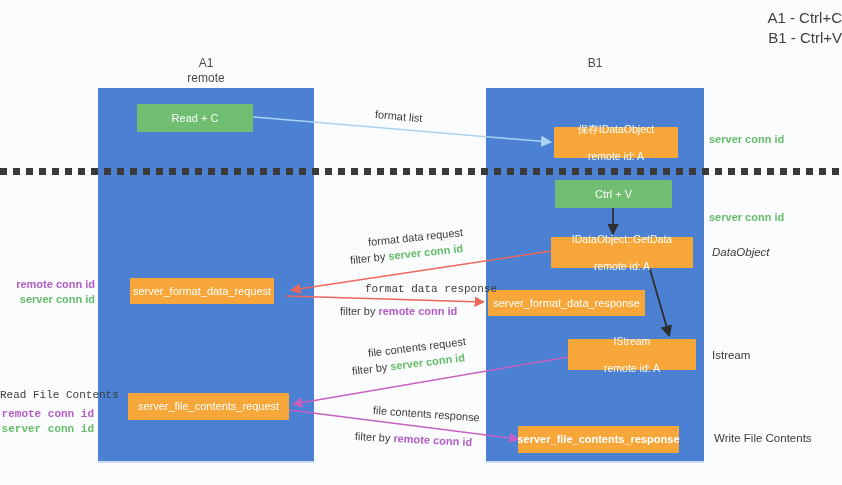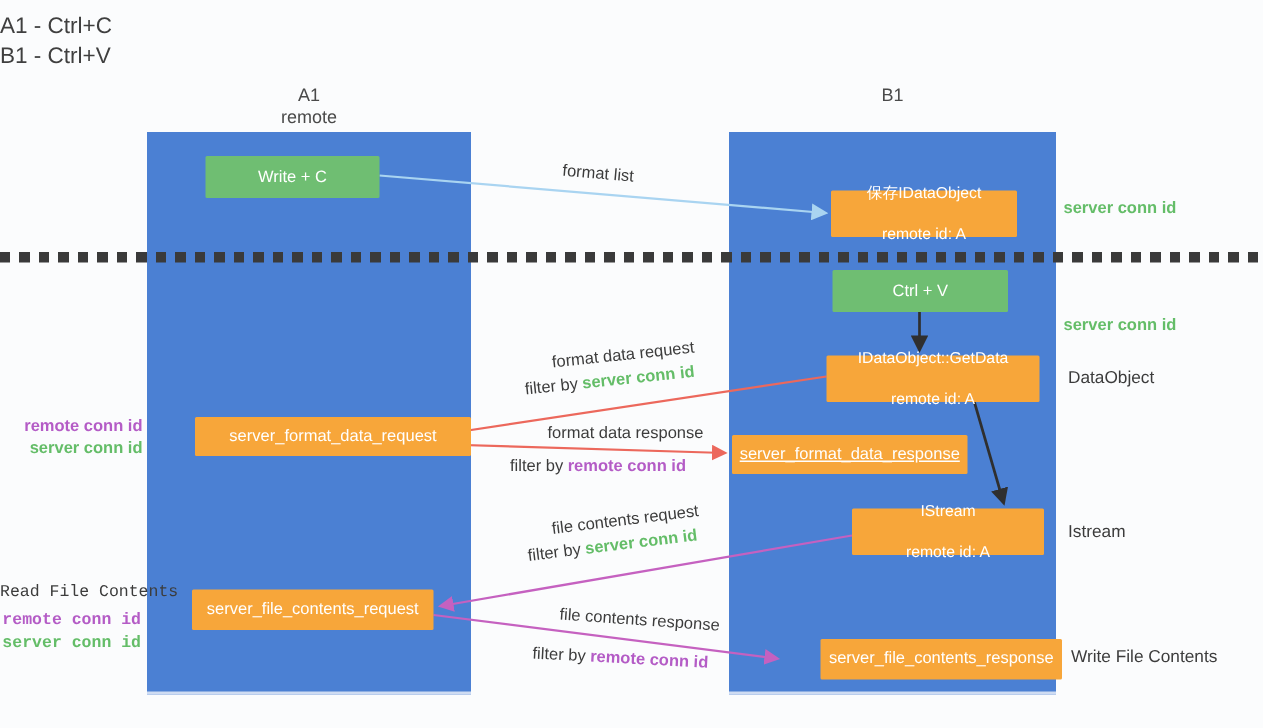--- a/index.html
+++ b/index.html
@@ -2,21 +2,21 @@
 <html><head>
 <meta charset="utf-8">
 <style>
   html,body{margin:0;padding:0;}
   body{font-family:"Liberation Sans","DejaVu Sans",sans-serif;background:#fafbfc;}
   #canvas{position:relative;width:842px;height:485px;background:#fbfcfd;overflow:hidden;}
 
   .abs{position:absolute;}
 
   
-  .title{left:0;right:0;top:8px;text-align:left;color:#3f3f3f;font-size:15px;line-height:1.35;}
+  .title{left:0;right:0;top:8px;text-align:right;color:#3f3f3f;font-size:15px;line-height:1.35;}
 
   
   .col-header{top:56px;text-align:center;color:#4a4a4a;font-size:12px;line-height:1.25;}
 
   
   .column{top:88px;height:373px;background:#4b80d3;border-bottom:2px solid #cfdcf2;z-index:1;}
 
   
   .dotted{left:0;top:168px;width:842px;height:7px;z-index:2;
     background:repeating-linear-gradient(to right,#3a3a3a 0 7px,transparent 7px 13px);}
@@ -79,50 +79,50 @@
     </defs>
     <line x1="253" y1="117" x2="550" y2="142" stroke="#a9d4f1" stroke-width="1.5" marker-end="url(#m-blue)"></line>
     <line x1="613" y1="208" x2="613" y2="233" stroke="#2f2f2f" stroke-width="1.8" marker-end="url(#m-black)"></line>
     <line x1="551" y1="251" x2="292" y2="290" stroke="#ec685c" stroke-width="1.5" marker-end="url(#m-red)"></line>
     <line x1="286" y1="296" x2="483" y2="302" stroke="#ec685c" stroke-width="1.5" marker-end="url(#m-red)"></line>
     <line x1="649" y1="266" x2="669" y2="335" stroke="#2f2f2f" stroke-width="1.8" marker-end="url(#m-black)"></line>
     <line x1="568" y1="357" x2="294" y2="404" stroke="#c561c0" stroke-width="1.5" marker-end="url(#m-mag)"></line>
     <line x1="289" y1="410" x2="518" y2="439" stroke="#c561c0" stroke-width="1.5" marker-end="url(#m-mag)"></line>
   </svg>
 
-  <div class="abs node green" style="left:137px;top:104px;width:116px;height:28px;">Write + C</div>
+  <div class="abs node green" style="left:137px;top:104px;width:116px;height:28px;">Read + C</div>
 
   <div class="abs node orange two-line" style="left:554px;top:127px;width:124px;height:31px;">
     <div>保存IDataObject</div>
     <div>remote id: A</div>
   </div>
 
   <div class="abs node green" style="left:555px;top:180px;width:117px;height:28px;text-align:right;">Ctrl + V</div>
 
   <div class="abs node orange two-line" style="left:551px;top:237px;width:142px;height:31px;">
     <div>IDataObject::GetData</div>
     <div>remote id: A</div>
   </div>
 
-  <div class="abs node orange" style="left:130px;top:278px;width:184px;height:26px;">server_format_data_request</div>
+  <div class="abs node orange" style="left:130px;top:278px;width:144px;height:26px;">server_format_data_request</div>
 
-  <div class="abs node orange" style="left:488px;top:290px;width:157px;height:26px;text-decoration:underline;">server_format_data_response</div>
+  <div class="abs node orange" style="left:488px;top:290px;width:157px;height:26px;">server_format_data_response</div>
 
   <div class="abs node orange two-line" style="left:568px;top:339px;width:128px;height:31px;">
     <div>IStream</div>
     <div>remote id: A</div>
   </div>
 
   <div class="abs node orange" style="left:128px;top:393px;width:161px;height:27px;">server_file_contents_request</div>
 
-  <div class="abs node orange" style="left:547px;top:426px;width:161px;height:27px;">server_file_contents_response</div>
+  <div class="abs node orange" style="left:518px;top:426px;width:161px;height:27px;font-weight:bold;">server_file_contents_response</div>
 
   <div class="abs lbl bold-green" style="left:709px;top:133px;">server conn id</div>
   <div class="abs lbl bold-green" style="left:709px;top:211px;">server conn id</div>
-  <div class="abs lbl dark" style="left:712px;top:246px;">DataObject</div>
+  <div class="abs lbl dark" style="left:712px;top:246px;font-style:italic;">DataObject</div>
   <div class="abs lbl dark" style="left:712px;top:349px;">Istream</div>
   <div class="abs lbl dark" style="left:714px;top:432px;">Write File Contents</div>
 
   <div class="abs lbl right-align" style="left:9px;top:277px;width:86px;">
     <div class="bold-purple">remote conn id</div>
     <div class="bold-green">server conn id</div>
   </div>
 
   <div class="abs lbl right-align" style="left:0px;top:388px;width:94px;font-family:Liberation Mono, monospace;">
     <div class="dark">Read File Contents</div>
@@ -130,21 +130,21 @@
     <div class="bold-green">server conn id</div>
   </div>
 
   <div class="abs lbl edge" style="left:375px;top:108px;transform:rotate(5deg);">format list</div>
 
   <div class="abs lbl edge" style="left:368px;top:236px;transform:rotate(-6deg);">format data request</div>
   <div class="abs lbl edge" style="left:350px;top:254px;transform:rotate(-6deg);">
     <span class="gap">filter by</span><span class="bold-green">server conn id</span>
   </div>
 
-  <div class="abs lbl edge" style="left:365px;top:283px;">format data response</div>
+  <div class="abs lbl edge" style="left:365px;top:283px;font-family:Liberation Mono, monospace;">format data response</div>
   <div class="abs lbl edge" style="left:340px;top:305px;">
     <span class="gap">filter by</span><span class="bold-purple">remote conn id</span>
   </div>
 
   <div class="abs lbl edge" style="left:368px;top:347px;transform:rotate(-7deg);">file contents request</div>
   <div class="abs lbl edge" style="left:352px;top:365px;transform:rotate(-7deg);">
     <span class="gap">filter by</span><span class="bold-green">server conn id</span>
   </div>
 
   <div class="abs lbl edge" style="left:373px;top:404px;transform:rotate(4deg);">file contents response</div>

